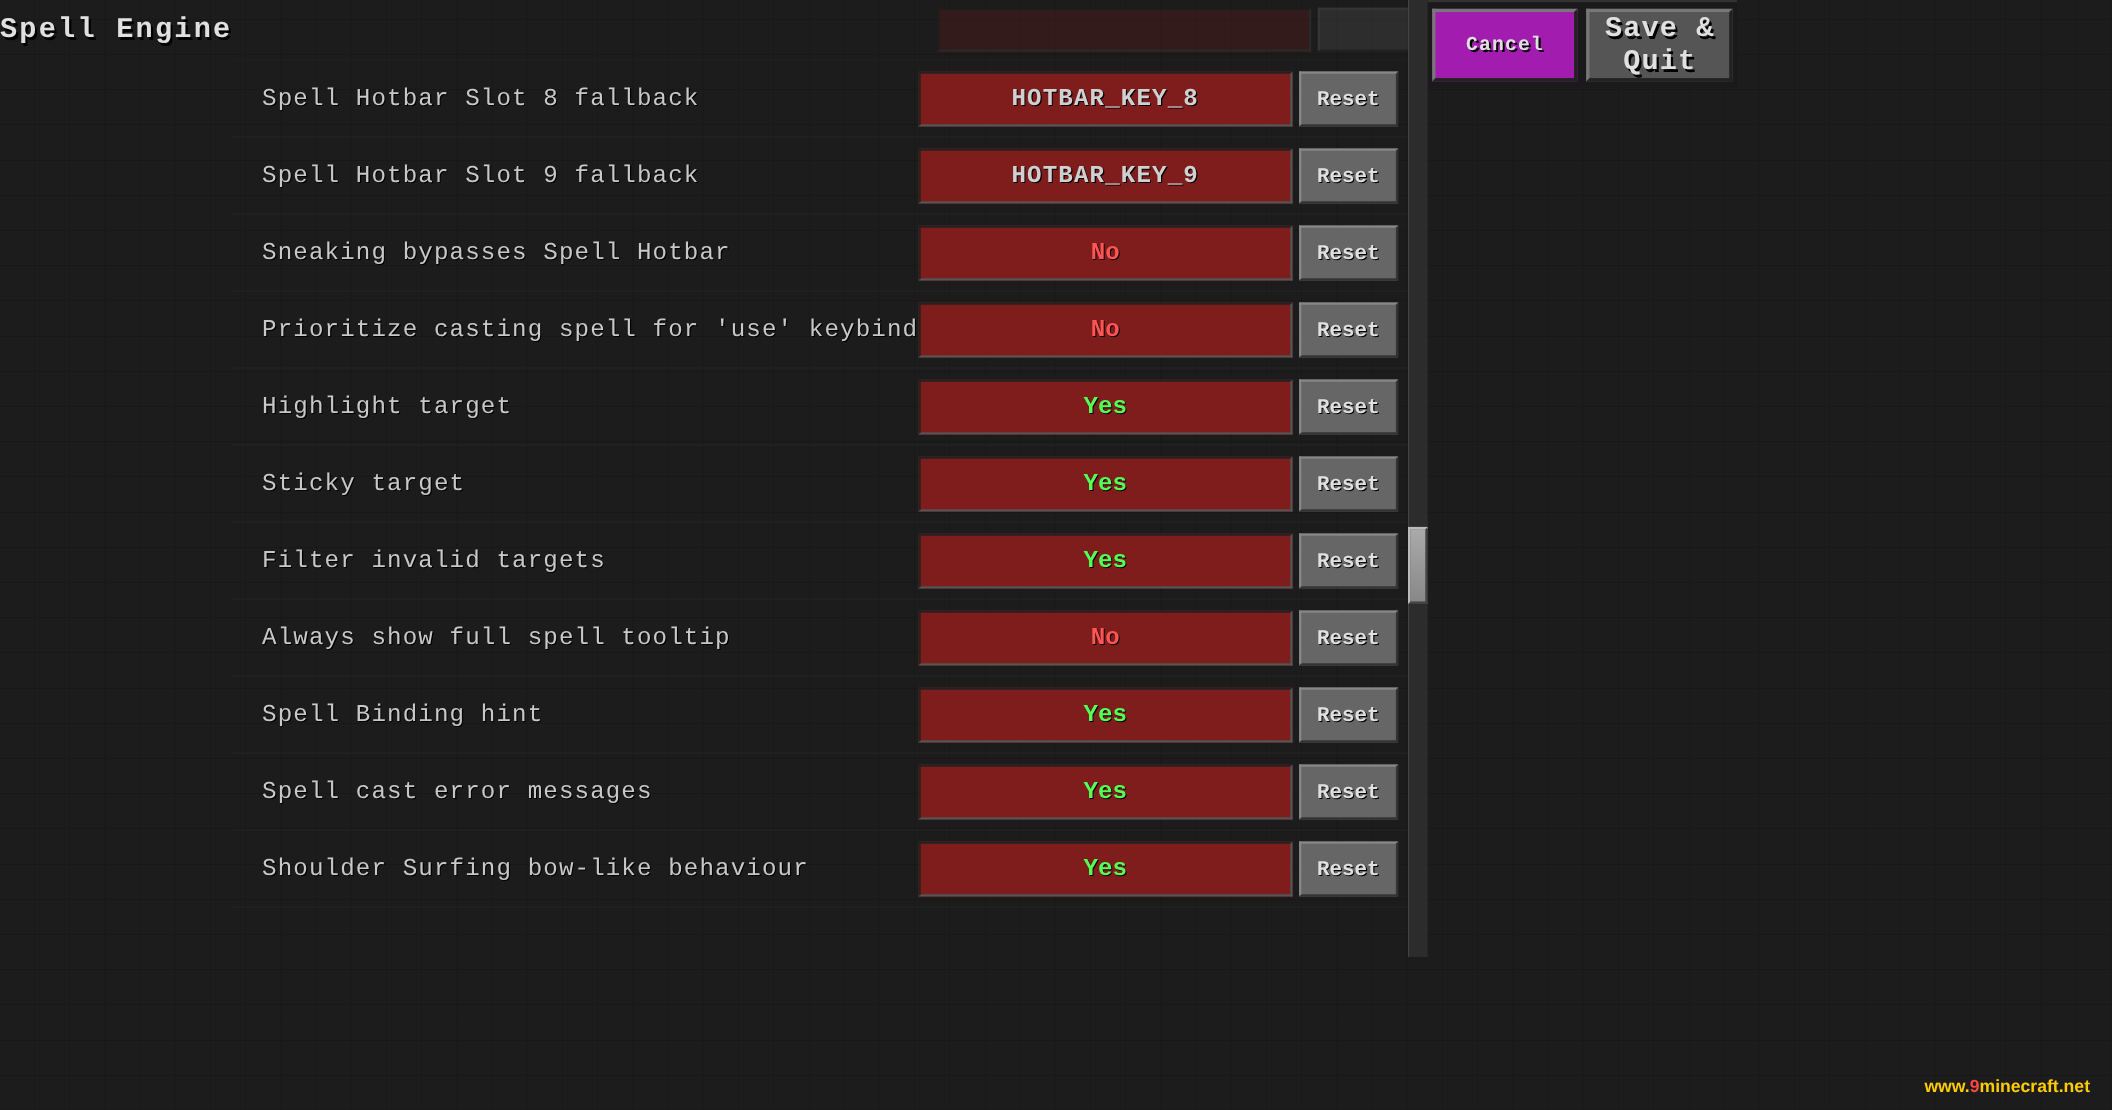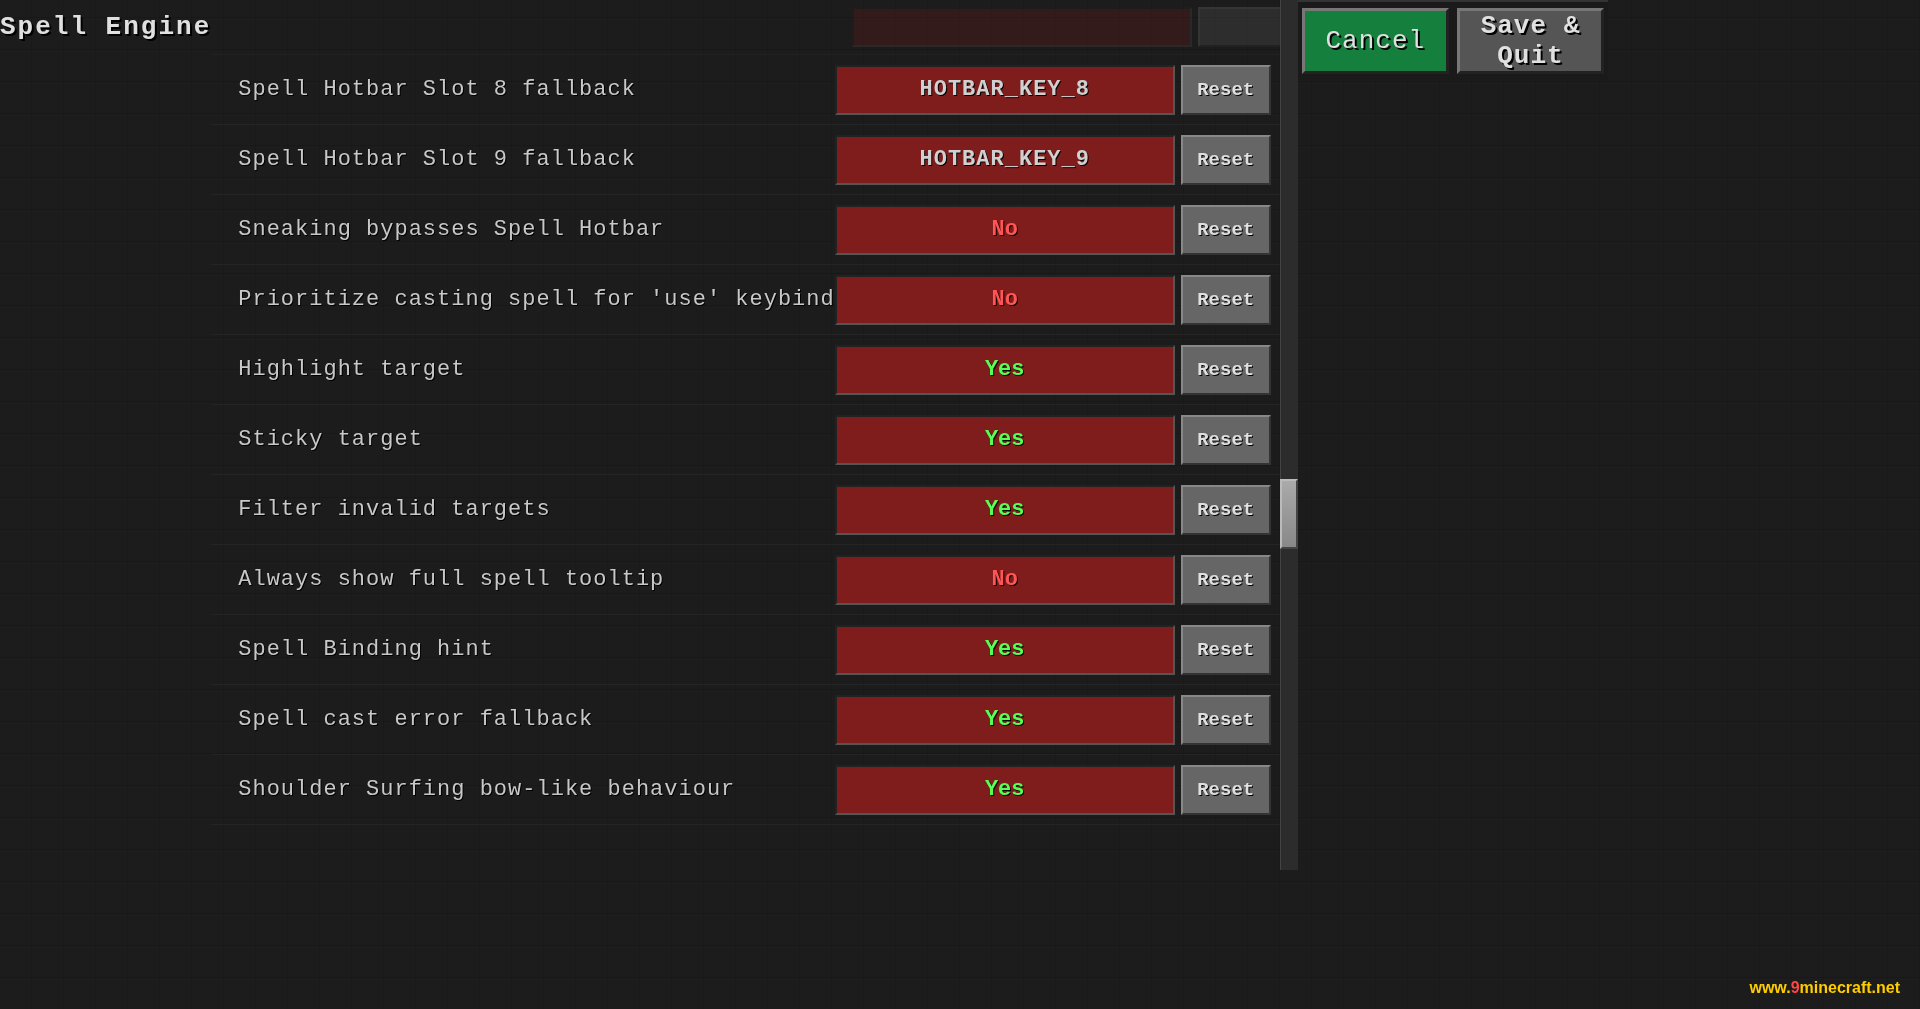--- a/index.html
+++ b/index.html
@@ -124,28 +124,28 @@
       height: 80px;
       display: flex;
       align-items: center;
       background-color: #1a1a1a;
       border-top: 2px solid #333;
     }
 
     .cancel-btn {
       flex: 1;
       height: 66px;
-      background-color: #15803d;
+      background-color: #a21caf;
       border: 3px solid #777;
       border-bottom-color: #222;
       border-right-color: #222;
       color: #e0e0e0;
       font-family: 'Courier New', Courier, monospace;
-      font-size: 26px;
-      font-weight: normal;
+      font-size: 18px;
+      font-weight: bold;
       cursor: pointer;
       text-shadow: 2px 2px 0 #000;
       letter-spacing: 1px;
       margin: 0 4px;
     }
 
     .save-quit-btn {
       flex: 1;
       height: 66px;
       background-color: #555;
@@ -297,21 +297,21 @@
 
       <div class="setting-row">
         <span class="setting-label">Spell Binding hint</span>
         <div class="setting-controls">
           <div class="value-box yes-value">Yes</div>
           <button class="reset-btn">Reset</button>
         </div>
       </div>
 
       <div class="setting-row">
-        <span class="setting-label">Spell cast error fallback</span>
+        <span class="setting-label">Spell cast error messages</span>
         <div class="setting-controls">
           <div class="value-box yes-value">Yes</div>
           <button class="reset-btn">Reset</button>
         </div>
       </div>
 
       <div class="setting-row">
         <span class="setting-label">Shoulder Surfing bow-like behaviour</span>
         <div class="setting-controls">
           <div class="value-box yes-value">Yes</div>

